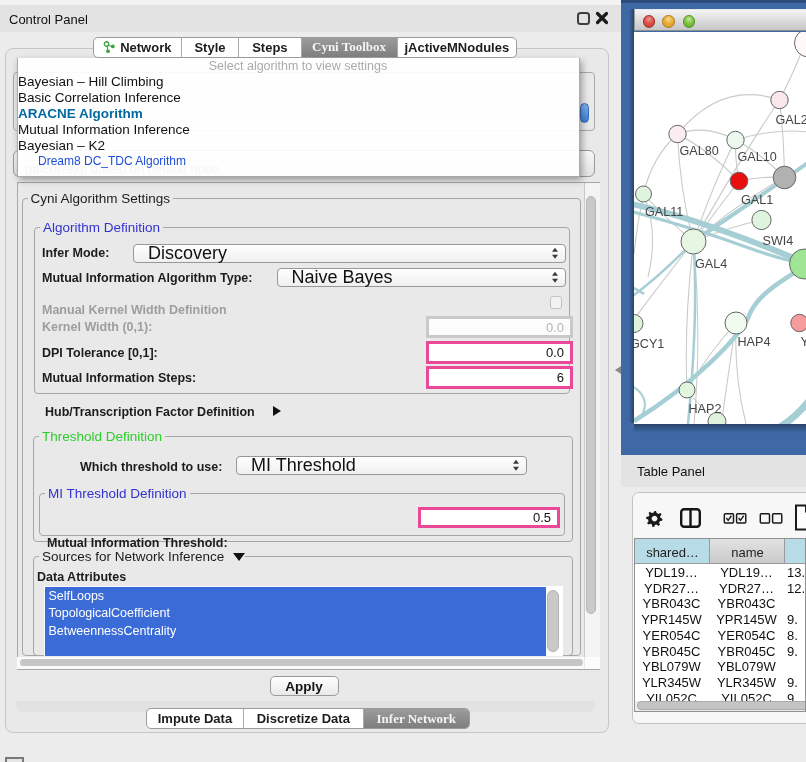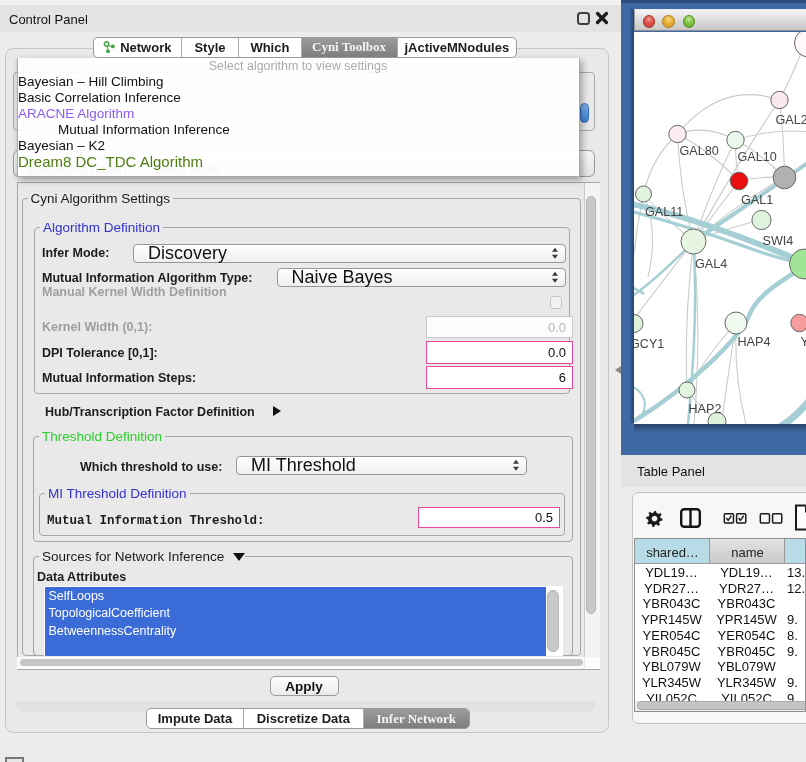--- a/index.html
+++ b/index.html
@@ -6,21 +6,21 @@
 html,body { width:806px; height:762px; overflow:hidden; }
 body { font-family:"Liberation Sans", sans-serif; background:#ECECEC; position:relative; }
 .abs { position:absolute; }
 .lbl { position:absolute; font-size:12.5px; font-weight:bold; color:#1C1C1C; white-space:nowrap; transform:translateY(-50%); }
 .lbl.dis { color:#9E9E9E; }
 .combo { position:absolute; border:1px solid #979797; border-radius:4px; background:linear-gradient(#FFFFFF,#EFEFEF); }
 .combo .ct { position:absolute; left:14px; top:50%; transform:translateY(-50%); font-size:18px; color:#111; white-space:nowrap; }
 .spin { position:absolute; right:7px; top:50%; transform:translateY(-50%); }
 .spin .u { width:0;height:0;border-left:3.5px solid transparent;border-right:3.5px solid transparent;border-bottom:4.5px solid #3A3A3A; margin-bottom:2.5px; }
 .spin .d { width:0;height:0;border-left:3.5px solid transparent;border-right:3.5px solid transparent;border-top:4.5px solid #3A3A3A; }
-.fld { position:absolute; border:1px solid #ec4899; background:#fff; font-size:13px; color:#111; text-align:right; }
+.fld { position:absolute; border:3px solid #ec4899; background:#fff; font-size:13px; color:#111; text-align:right; }
 .fld span { position:absolute; right:6px; top:50%; transform:translateY(-50%); }
 .fld.dis { border-color:#C9C9C9; background:#FCFCFC; color:#B5B5B5; }
 .gb { position:absolute; border:1px solid #A6A6A6; border-radius:4px; }
 .gb > span { position:absolute; top:-8px; left:5px; background:#E9E9E9; padding:0 3px; font-size:13.5px; white-space:nowrap; line-height:16px; }
 .seg { position:absolute; display:flex; border:1px solid #9B9B9B; border-radius:5px; background:#fff; overflow:hidden; }
 .seg div { font-size:13px; font-weight:bold; color:#1C1C1C; display:flex; align-items:center; justify-content:center; border-left:1px solid #ABABAB; }
 .seg div:first-child { border-left:none; }
 .seg div.sel { background:linear-gradient(#9C9C9C,#7E7E7E); color:#F4F4F4;font-family:Liberation Serif, serif; }
 </style>
 </head>
@@ -66,21 +66,21 @@
     </span>
   </div>
 <div class="lbl" style="left:42px;top:277.5px;">Mutual Information Algorithm Type:</div>
 <div class="combo" style="left:276.5px;top:267.5px;width:289.5px;height:19px;">
     <span class="ct">Naive Bayes</span>
     <span class="spin">
       <span class="u" style="display:block;"></span>
       <span class="d" style="display:block;"></span>
     </span>
   </div>
-<div class="lbl dis" style="left:42px;top:292px;">Manual Kernel Width Definition</div>
+<div class="lbl dis" style="left:42px;top:310px;">Manual Kernel Width Definition</div>
 <div class="abs" style="left:549.5px;top:296px;width:12.5px;height:12.5px;border:1px solid #C2C2C2;border-radius:3px;background:#F2F2F2;"></div>
 <div class="lbl dis" style="left:42px;top:327px;">Kernel Width (0,1):</div>
 <div class="fld dis" style="left:426px;top:315.5px;width:147px;height:22.5px;">
     <span>0.0</span>
   </div>
 <div class="lbl" style="left:42px;top:352.5px;">DPI Tolerance [0,1]:</div>
 <div class="fld" style="left:426px;top:341px;width:147px;height:22.5px;">
     <span>0.0</span>
   </div>
 <div class="lbl" style="left:42px;top:377.5px;">Mutual Information Steps:</div>
@@ -97,21 +97,21 @@
 <div class="combo" style="left:236px;top:455.5px;width:291px;height:19.5px;">
     <span class="ct">MI Threshold</span>
     <span class="spin">
       <span class="u" style="display:block;"></span>
       <span class="d" style="display:block;"></span>
     </span>
   </div>
 <div class="gb" style="left:39px;top:493px;width:526px;height:43px;">
     <span style="color:#3232CF;">MI Threshold Definition</span>
   </div>
-<div class="lbl" style="left:47px;top:521px;font-family:Liberation Mono, monospace;">Mutual Information Threshold:</div>
+<div class="lbl" style="left:47px;top:543px;">Mutual Information Threshold:</div>
 <div class="fld" style="left:418px;top:507px;width:142px;height:20.5px;">
     <span>0.5</span>
   </div>
 
 <div class="gb" style="left:33px;top:556px;width:540px;height:100px;">
     <span style="color:#1C1C1C;font-weight:normal;">Sources for Network Inference &nbsp;</span>
   </div>
 <div class="abs" style="left:233px;top:552.5px;width:0;height:0;border-left:6.5px solid transparent;border-right:6.5px solid transparent;border-top:8px solid #111;background:#E9E9E9;"></div>
 <div class="lbl" style="left:37px;top:577px;">Data Attributes</div>
 <div class="abs" style="left:44px;top:585.5px;width:519px;height:70.5px;background:#FFFFFF;"></div>
@@ -130,34 +130,34 @@
   <div style="width:120.5px;">Discretize Data</div>
   <div class="sel" style="width:107px;">Infer Network</div>
 </div>
 
 <div class="abs" style="left:5px;top:757px;width:19px;height:14px;border:2px solid #787878;background:#E6E6E6;"></div>
 
 <div class="abs" style="left:17px;top:57.5px;width:563px;height:119px;background:rgba(255,255,255,0.93);border:1px solid rgba(150,150,150,0.8);border-top:none;box-shadow:2px 3px 7px rgba(0,0,0,0.35);"></div>
 <div class="abs" style="left:298px;top:66px;transform:translate(-50%,-50%);font-size:12.5px;color:#ABABAB;white-space:nowrap;">Select algorithm to view settings</div>
 <div class="abs" style="left:18px;top:81px;transform:translateY(-50%);font-size:13.5px;color:#111;">Bayesian – Hill Climbing</div>
 <div class="abs" style="left:18px;top:97px;transform:translateY(-50%);font-size:13.5px;color:#111;">Basic Correlation Inference</div>
-<div class="abs" style="left:18px;top:113px;transform:translateY(-50%);font-size:13.5px;color:#8b5cf6;font-weight:normal;">ARACNE Algorithm</div>
-<div class="abs" style="left:18px;top:129px;transform:translateY(-50%);font-size:13.5px;color:#111;padding-left:40px;">Mutual Information Inference</div>
+<div class="abs" style="left:18px;top:113px;transform:translateY(-50%);font-size:13.5px;color:#0369a1;font-weight:bold;">ARACNE Algorithm</div>
+<div class="abs" style="left:18px;top:129px;transform:translateY(-50%);font-size:13.5px;color:#111;">Mutual Information Inference</div>
 <div class="abs" style="left:18px;top:145px;transform:translateY(-50%);font-size:13.5px;color:#111;">Bayesian – K2</div>
-<div class="abs" style="left:18px;top:161px;transform:translateY(-50%);font-size:15px;color:#4d7c0f;">Dream8 DC_TDC Algorithm</div>
+<div class="abs" style="left:18px;top:161px;transform:translateY(-50%);font-size:12px;color:#1d4ed8;padding-left:20px;">Dream8 DC_TDC Algorithm</div>
 
 <div class="seg" style="left:93px;top:36.5px;width:424px;height:21.5px;">
   <div style="width:87px;"><svg width="13" height="13" viewBox="0 0 13 13" style="margin-right:4px;">
         <circle cx="3.5" cy="3" r="2.2" fill="none" stroke="#3FA33F" stroke-width="1.4"></circle>
         <circle cx="9.8" cy="5.4" r="1.9" fill="#3FA33F"></circle>
         <circle cx="5" cy="10.2" r="1.9" fill="#3FA33F"></circle>
         <path d="M5 4.5 L8.5 5.2 M4 5 L4.8 8.5" stroke="#3FA33F" stroke-width="1.1"></path>
       </svg>Network</div>
   <div style="width:58px;">Style</div>
-  <div style="width:62.5px;">Which</div>
+  <div style="width:62.5px;">Steps</div>
   <div class="sel" style="width:96.5px;">Cyni Toolbox</div>
   <div style="width:120px;">jActiveMNodules</div>
 </div>
 
 <div class="abs" style="left:614.5px;top:366px;width:0;height:0;border-top:4px solid transparent;border-bottom:4px solid transparent;border-right:6px solid #8A8A8A;z-index:3;"></div>
 
 <div class="abs" style="left:621px;top:0;width:185px;height:455px;background:#3E69A4;"></div>
 <div class="abs" style="left:621px;top:0;width:185px;height:2.5px;background:#2C4C7E;"></div>
 <div class="abs" style="left:633.5px;top:423px;width:172.5px;height:10px;background:linear-gradient(rgba(20,28,48,0.55),rgba(20,28,48,0));"></div>
 

